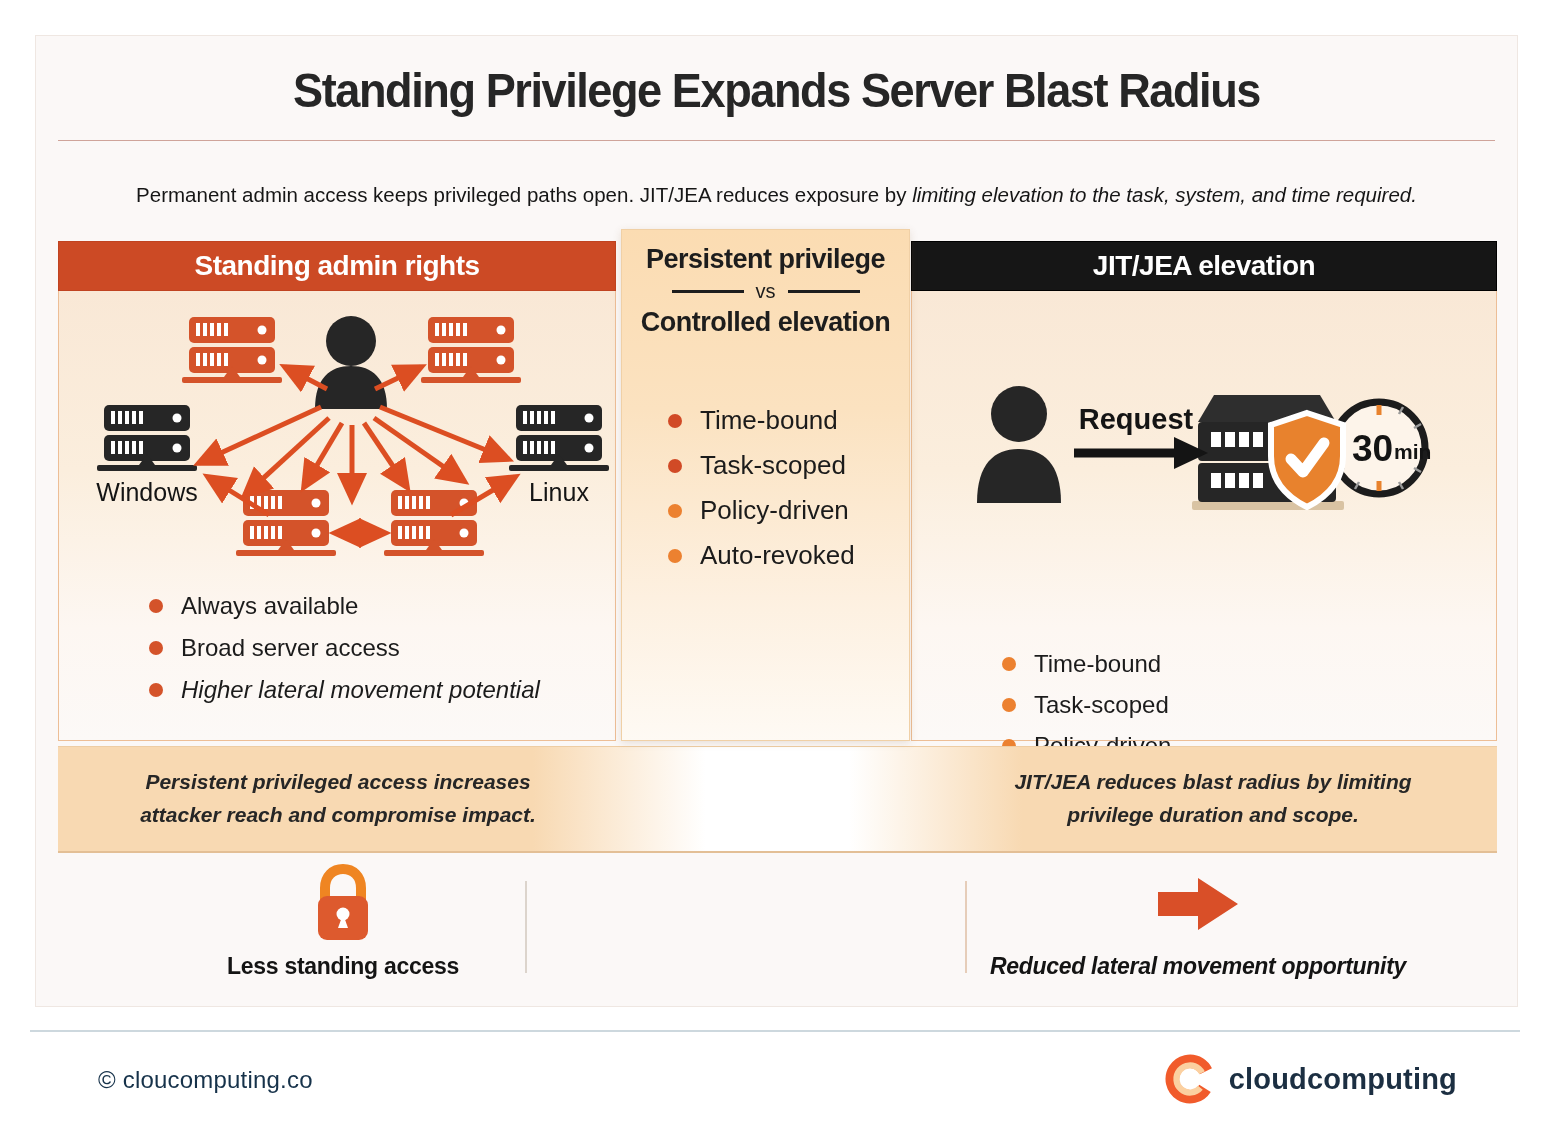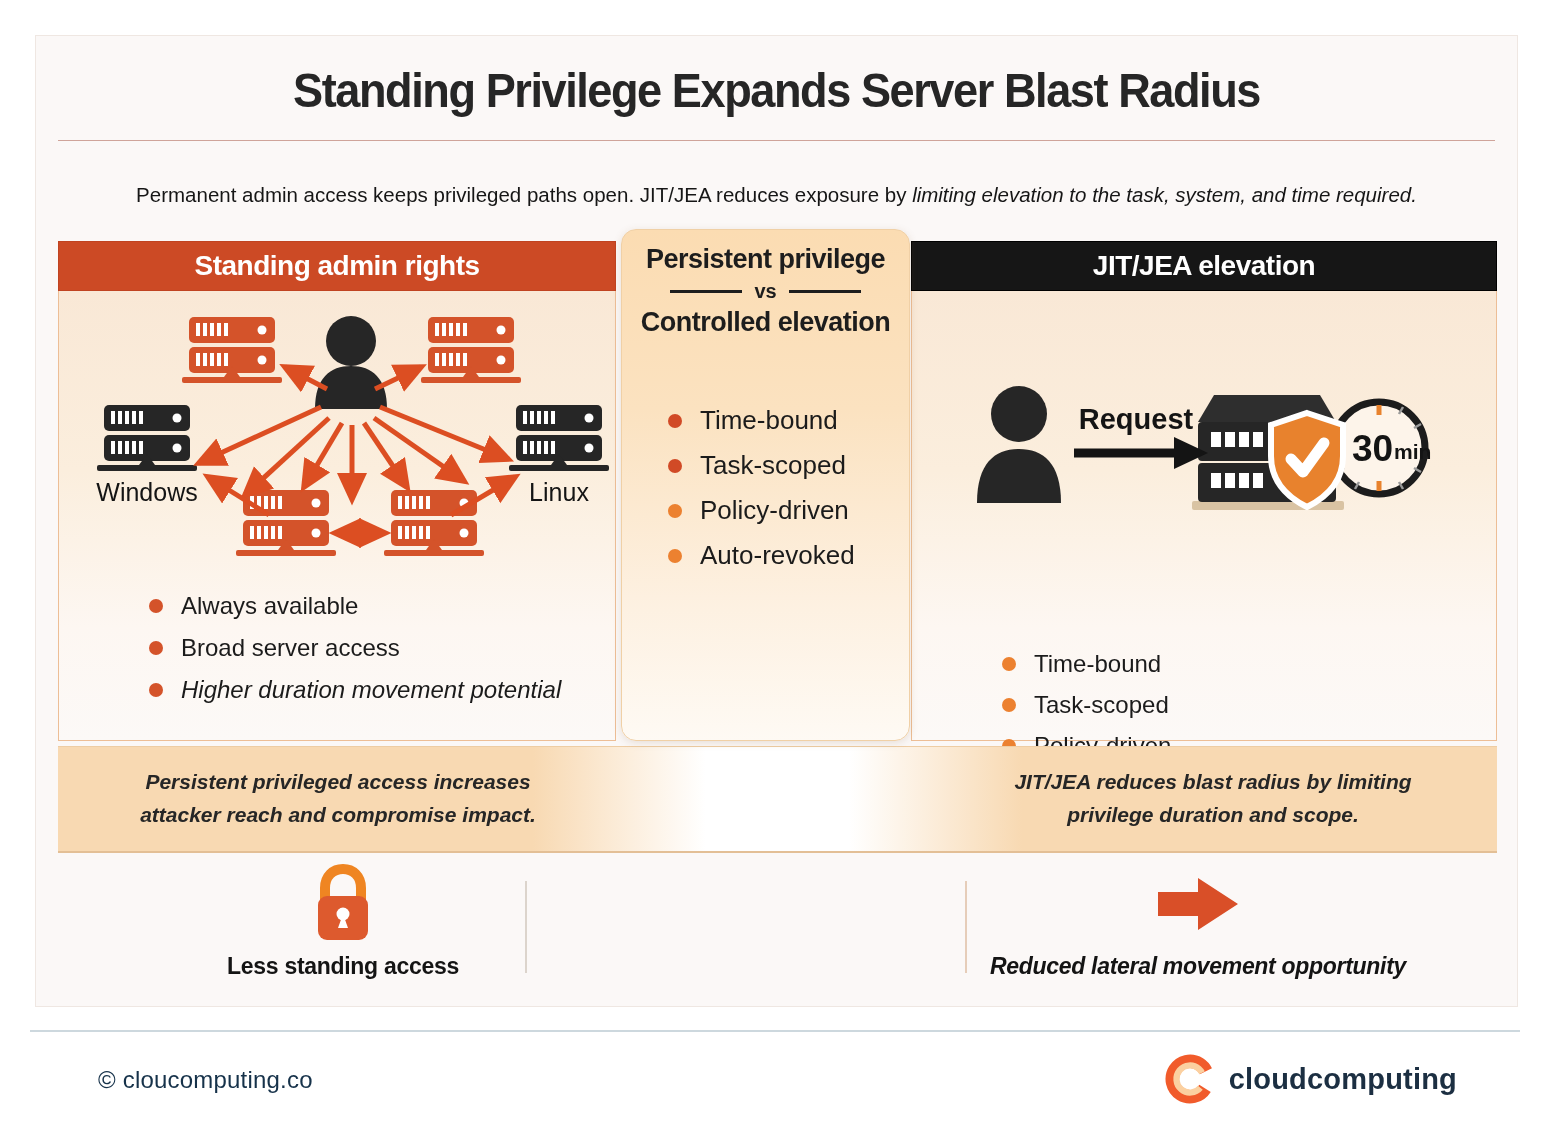--- a/index.html
+++ b/index.html
@@ -14,40 +14,40 @@
   .title { position:absolute; top:26px; left:0; width:100%; text-align:center;
     font-size:47px; font-weight:700; letter-spacing:-1.5px; color:#262626;
     transform:scale(0.96,1.04); }
   .title-rule { position:absolute; top:104px; left:22px; right:22px; height:1px;
     background:#cfa49a; }
   .subtitle { position:absolute; top:121px; left:0; width:100%; text-align:center;
     font-size:20.5px; font-weight:500; color:#161616;margin-top:26px; }
   .subtitle .it { font-style:italic; }
 
   
-  .panel { position:absolute;border-radius:15px; }
+  .panel { position:absolute; }
   .panel-header { height:50px; display:flex; align-items:center; justify-content:center;
     font-size:28px; font-weight:700; letter-spacing:-0.5px; color:#ffffff; }
   .panel-body { position:relative; height:450px;
     background:linear-gradient(180deg,#f9e8d6 0%,#fbeedd 40%,#fdf7f2 75%,#fcf9f7 100%);
     border:1px solid #edbe96; border-top:none;padding-left:12px; }
 
   .panel-left  { left:22px;  top:205px; width:558px; height:500px; }
   .panel-left  .panel-header { background:#cc4a25; border:1px solid #c04321; }
   .panel-right { left:875px; top:205px; width:586px; height:500px; }
   .panel-right .panel-header { background:#161616; border:1px solid #000; }
 
   .panel-mid { left:585px; top:193px; width:289px; height:512px; z-index:2;
     background:linear-gradient(180deg,#fbdcb2 0%,#fbe2c0 35%,#fdf0e0 72%,#fefaf4 100%);
     border:1px solid #f0d0a6; box-shadow:0 2px 8px rgba(120,80,40,0.15); }
   .mid-head { padding-top:14px; text-align:center; }
   .mid-line1, .mid-line2 { font-size:27px; font-weight:700; letter-spacing:-0.5px; color:#1d1d1d; }
   .vs-row { display:flex; align-items:center; justify-content:center; gap:12px; margin:5px 0 4px; }
   .vs-row .bar { width:72px; height:2.5px; background:#1d1d1d; }
-  .vs-row .vs { font-size:20px; font-weight:700; color:#1d1d1d; }
+  .vs-row .vs { font-size:20px; font-weight:400; color:#1d1d1d; }
 
   
   ul.bullets { list-style:none; }
   ul.bullets li { position:relative; display:flex; align-items:center; }
   ul.bullets li::before { content:""; display:inline-block; width:14px; height:14px;
     border-radius:50%; margin-right:18px; flex:0 0 14px; }
   .left-bullets  { margin:8px 0 0 78px; }
   .left-bullets li { height:42px; font-size:24px; font-weight:500; color:#1b1b1b; }
   .left-bullets li::before { background:#d4532a; }
   .left-bullets li.italic { font-style:italic; }
@@ -170,21 +170,21 @@
         </svg>
 
         <ul class="bullets left-bullets">
           <li>
               <span>Always available</span>
             </li>
           <li>
               <span>Broad server access</span>
             </li>
           <li class="italic">
-              <span>Higher duration movement potential</span>
+              <span>Higher lateral movement potential</span>
             </li>
         </ul>
       </div>
     </div>
 
     <div class="panel panel-mid">
       <div class="mid-head">
         <div class="mid-line1">Persistent privilege</div>
         <div class="vs-row">
           <span class="bar"></span>

